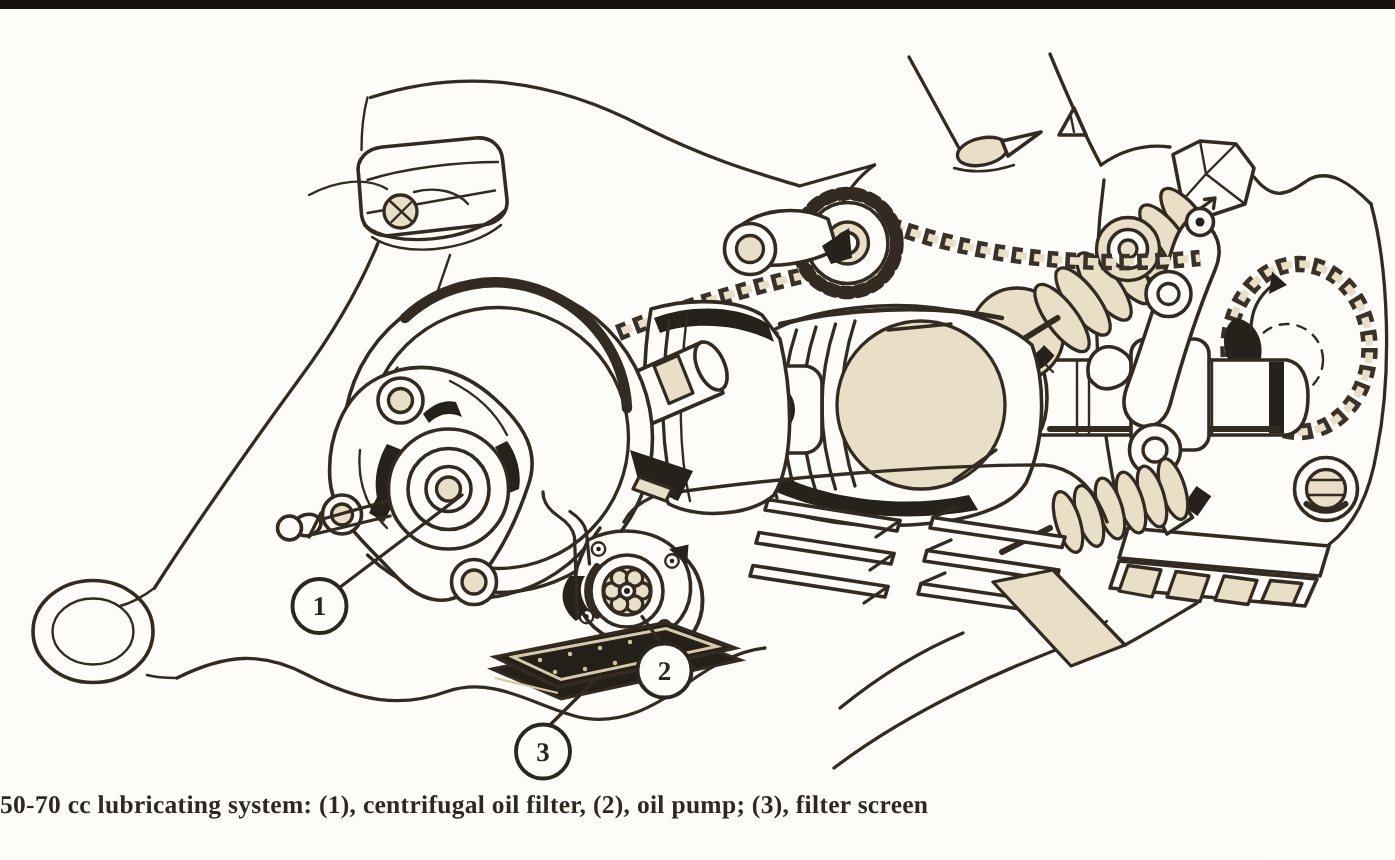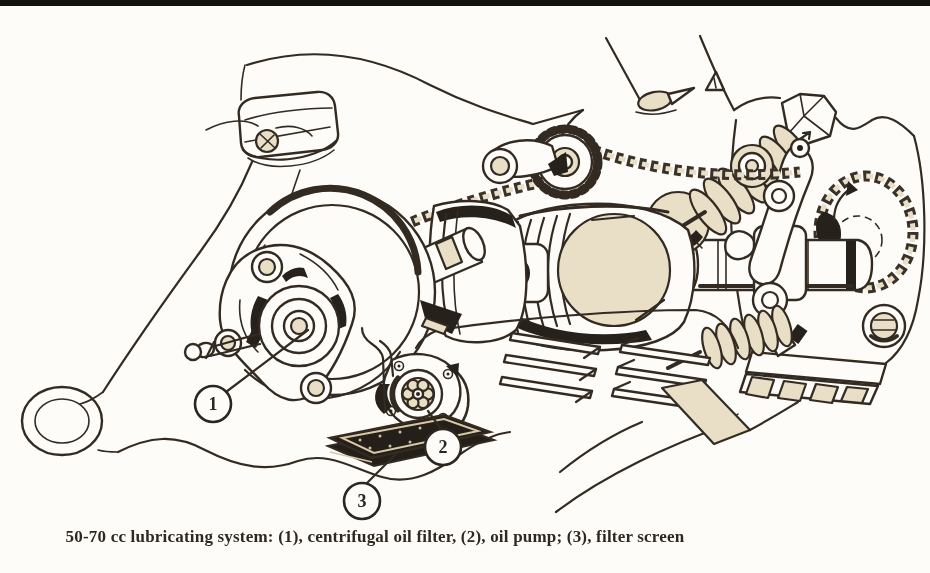--- a/index.html
+++ b/index.html
@@ -1,19 +1,19 @@
 <!DOCTYPE html>
 <html><head>
 <meta charset="utf-8">
 <style>
   html,body{margin:0;padding:0;background:#ffffff;}
   .page{position:relative;width:930px;height:573px;background:#fdfcf8;overflow:hidden;
         font-family:"Liberation Serif", serif;}
   .figure-svg{position:absolute;left:0;top:0;}
-  .caption{position:absolute;left:0;top:527px;width:750px;text-align:center;
+  .caption{position:absolute;left:0;top:527px;width:750px;text-align:left;
            font-size:17px;font-weight:bold;color:#2e2821;letter-spacing:.2px;}
   svg *{vector-effect:none;}
   .ln{stroke:#332b22;fill:none;stroke-linecap:round;stroke-linejoin:round;}
   .w1{stroke-width:1.6}.w2{stroke-width:2.2}
   .wh{fill:#fdfcf8;stroke:#332b22;stroke-width:2.4;stroke-linejoin:round;}
   .cream{fill:#e9dfc7;stroke:#332b22;stroke-width:2.2;stroke-linejoin:round;}
   .dark{fill:#27211b;stroke:none;}
   .chain-base{stroke:#3a3128;stroke-width:11;fill:none;stroke-dasharray:7 5;}
   .chain-top{stroke:#e9dfc7;stroke-width:5;fill:none;stroke-dasharray:7 5;stroke-dashoffset:-3;}
   .callout-circle{fill:#fdfcf8;stroke:#2b2620;stroke-width:2.6;}

